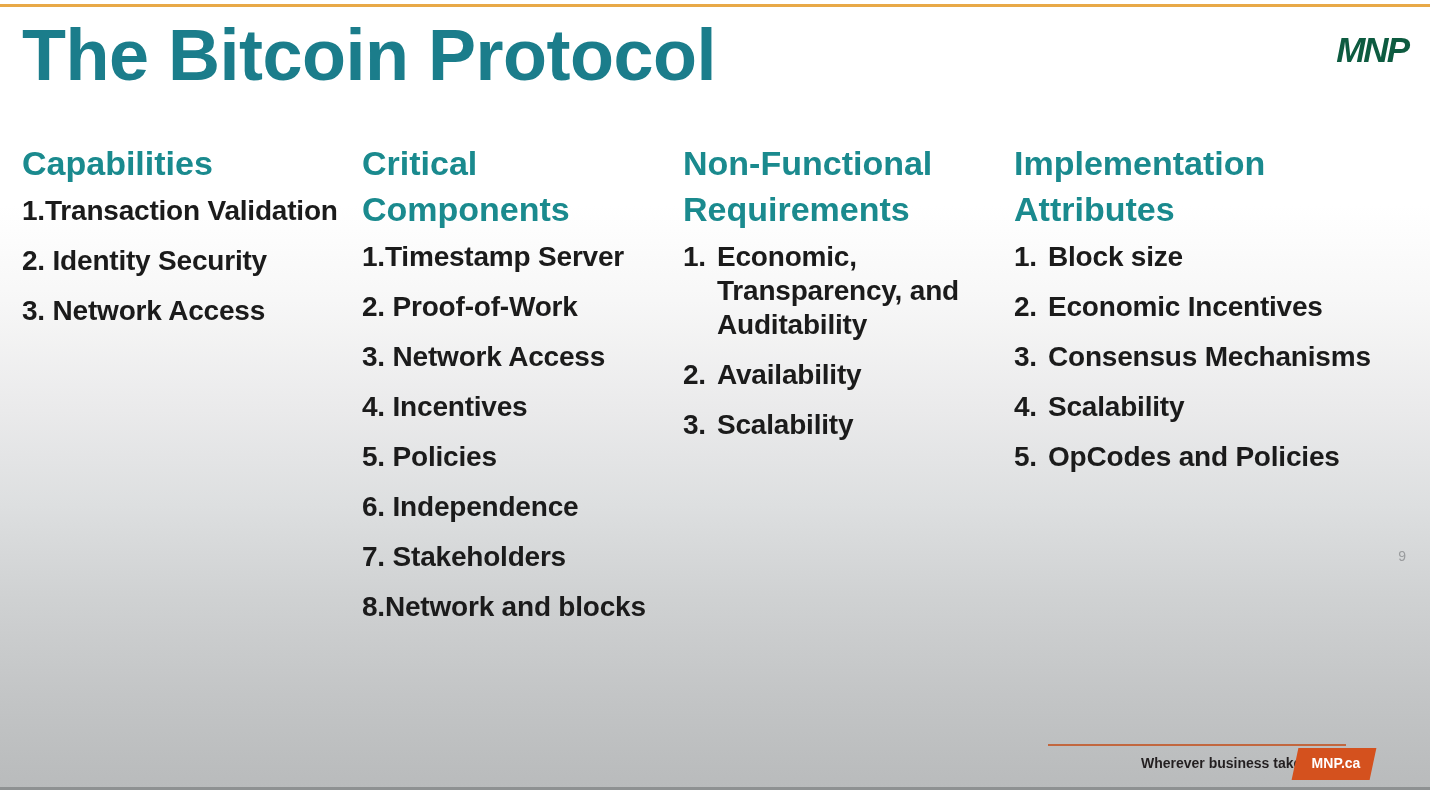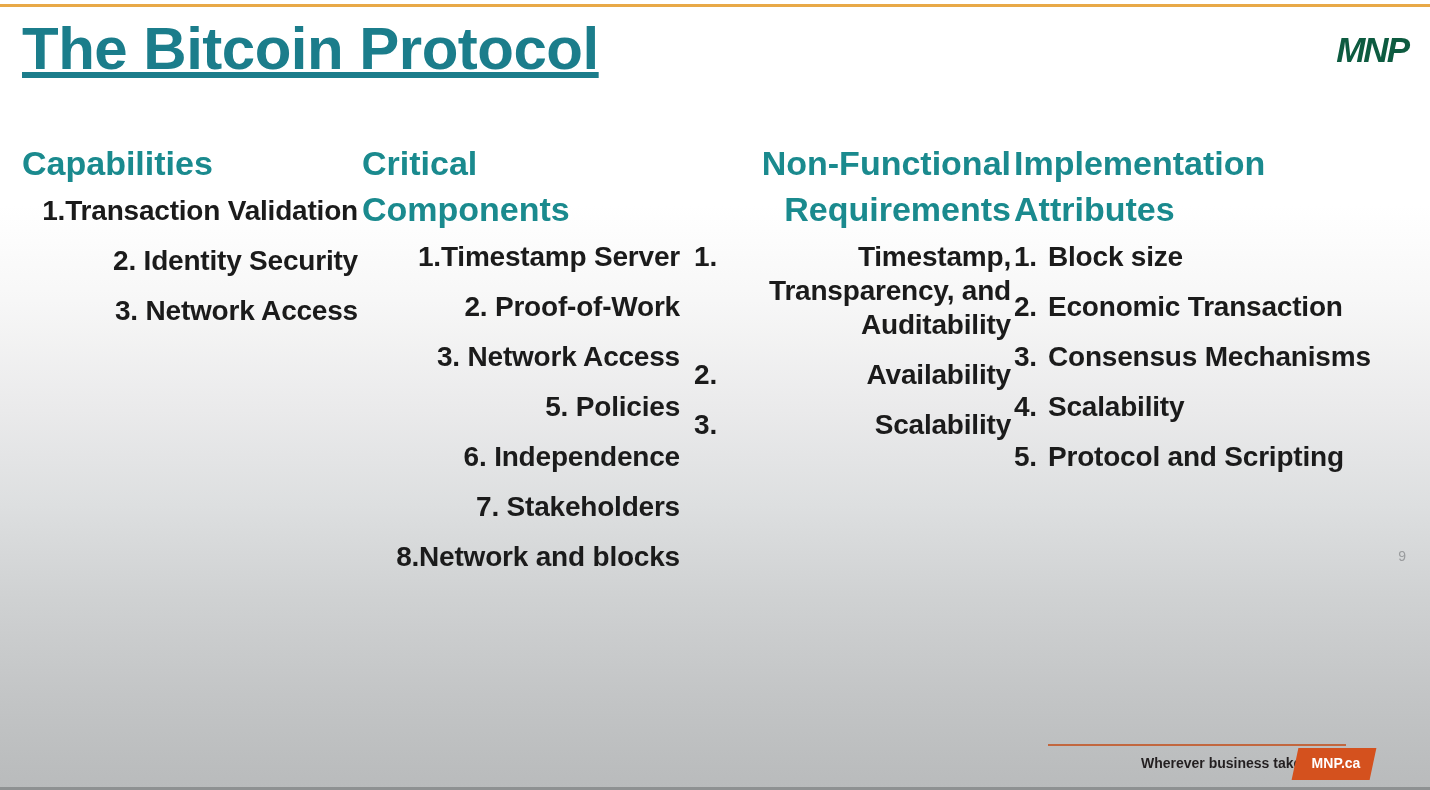--- a/index.html
+++ b/index.html
@@ -49,26 +49,25 @@
     bottom: 0;
     width: 1430px;
     height: 3px;
     background: #8e9192;
   }
 
   #title {
     position: absolute;
     left: 22px;
     top: 14px;
-    font-size: 60px;
+    font-size: 72px;
     font-weight: bold;
     color: #1b7d8b;
     letter-spacing: -0.5px;
     white-space: nowrap;
-    text-decoration: underline;
   }
 
   #logo {
     position: absolute;
     right: 22px;
     top: 30px;
     font-size: 35px;
     font-weight: bold;
     font-style: italic;
     color: #0d5b40;
@@ -93,21 +92,21 @@
   .col-2 { width: 331px; padding-left: 0px; }
   .col-3 { width: 416px; padding-left: 0px; }
 
   
   .column {
     position: absolute;
     top: 0;
   }
   .col-0 { left: 22px;   width: 336px; padding: 0; margin: 0; }
   .col-1 { left: 362px;  width: 318px; padding: 0; margin: 0; }
-  .col-2 { left: 683px;  width: 328px; padding: 0; margin: 0; text-align: right; }
+  .col-2 { left: 683px;  width: 328px; padding: 0; margin: 0; }
   .col-3 { left: 1014px; width: 400px; padding: 0; margin: 0; }
 
   .col-heading {
     font-size: 34px;
     font-weight: bold;
     color: #1a8a8e;
     line-height: 46px;
     margin: 0 0 8px 0;
   }
 
@@ -126,21 +125,21 @@
     letter-spacing: -0.2px;
   }
   .item .marker {
     flex: 0 0 auto;
     white-space: pre;
   }
   .item .text {
     flex: 1 1 auto;
   }
   
-  .col-0 .item, .col-1 .item { display: block; text-align: right; }
+  .col-0 .item, .col-1 .item { display: block; }
   .col-0 .item .marker, .col-1 .item .marker { display: inline; }
   
   .col-2 .item .marker, .col-3 .item .marker { width: 34px; }
 
   #page-number {
     position: absolute;
     right: 24px;
     top: 548px;
     font-size: 14px;
     color: #9a9c9e;
@@ -211,65 +210,66 @@
           <li class="item"><span class="marker">2. </span><span class="text">Identity Security</span></li>
           <li class="item"><span class="marker">3. </span><span class="text">Network Access</span></li>
         </ul>
       </div>
       <div class="column col-1">
         <div class="col-heading">Critical Components</div>
         <ul class="items">
           <li class="item"><span class="marker">1.</span><span class="text">Timestamp Server</span></li>
           <li class="item"><span class="marker">2. </span><span class="text">Proof-of-Work</span></li>
           <li class="item"><span class="marker">3. </span><span class="text">Network Access</span></li>
+          <li class="item"><span class="marker">4. </span><span class="text">Incentives</span></li>
           <li class="item"><span class="marker">5. </span><span class="text">Policies</span></li>
           <li class="item"><span class="marker">6. </span><span class="text">Independence</span></li>
           <li class="item"><span class="marker">7. </span><span class="text">Stakeholders</span></li>
           <li class="item"><span class="marker">8.</span><span class="text">Network and blocks</span></li>
         </ul>
       </div>
       <div class="column col-2">
         <div class="col-heading">Non-Functional Requirements</div>
         <ul class="items">
           <li class="item">
             <span class="marker">1.</span>
-            <span class="text">Timestamp, Transparency, and Auditability</span>
+            <span class="text">Economic, Transparency, and Auditability</span>
           </li>
           <li class="item">
             <span class="marker">2.</span>
             <span class="text">Availability</span>
           </li>
           <li class="item">
             <span class="marker">3.</span>
             <span class="text">Scalability</span>
           </li>
         </ul>
       </div>
       <div class="column col-3">
         <div class="col-heading">Implementation Attributes</div>
         <ul class="items">
           <li class="item">
             <span class="marker">1.</span>
             <span class="text">Block size</span>
           </li>
           <li class="item">
             <span class="marker">2.</span>
-            <span class="text">Economic Transaction</span>
+            <span class="text">Economic Incentives</span>
           </li>
           <li class="item">
             <span class="marker">3.</span>
             <span class="text">Consensus Mechanisms</span>
           </li>
           <li class="item">
             <span class="marker">4.</span>
             <span class="text">Scalability</span>
           </li>
           <li class="item">
             <span class="marker">5.</span>
-            <span class="text">Protocol and Scripting</span>
+            <span class="text">OpCodes and Policies</span>
           </li>
         </ul>
       </div>
     </div>
 
   <div id="page-number">9</div>
 
   <div id="footer">
     <div id="footer-rule"></div>
     <div id="footer-tagline">Wherever business takes you</div>

